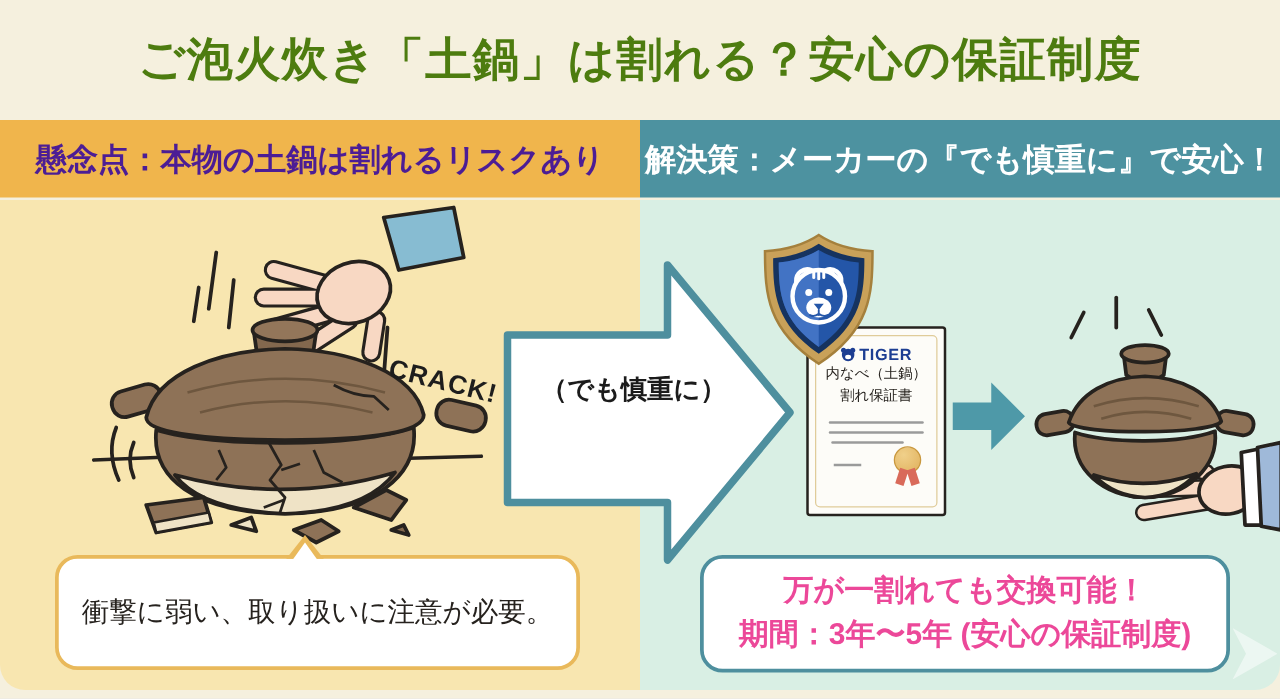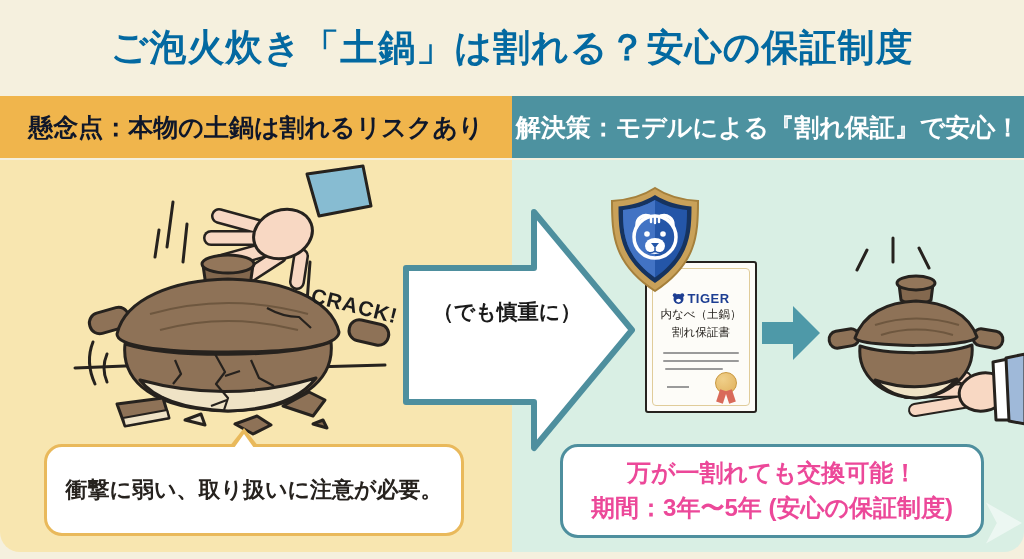--- a/index.html
+++ b/index.html
@@ -6,28 +6,28 @@
   html,body { background:#e8e8e8; }
   .canvas {
     position:relative; width:1024px; height:559px; overflow:hidden;
     background:#F5F0DE;
     font-family:"Liberation Sans","DejaVu Sans",sans-serif;
     color:#26221E;
   }
   .title {
     position:absolute; left:0; top:0; width:1024px; height:96px;
     display:flex; align-items:center; justify-content:center;
-    font-size:37px; font-weight:800; letter-spacing:1px; color:#0369a1;
+    font-size:37px; font-weight:800; letter-spacing:1px; color:#4d7c0f;
   }
   .hdr {
     position:absolute; top:96px; width:512px; height:62px;
     display:flex; align-items:center; justify-content:center;
     font-size:25px; font-weight:800;
   }
-  .hdr-left  { left:0;  background:#F0B54C; color:#0f172a; }
+  .hdr-left  { left:0;  background:#F0B54C; color:#4c1d95; }
   .hdr-right { left:512px; background:#4D92A0; color:#FFFFFF; }
   .panel { position:absolute; top:160px; width:512px; height:392px; }
   .panel-left  { left:0;  background:#F8E6B0; border-radius:0 0 0 20px; }
   .panel-right { left:512px; background:#D9EFE4; border-radius:0 0 20px 0; }
 
   .illu { position:absolute; }
 
   .crack-label {
     position:absolute; left:310px; top:294px;
     font-size:21px; font-weight:800; letter-spacing:1px; color:#1D1D1D;
@@ -41,21 +41,21 @@
     text-align:center; color:#1B1B1B; line-height:1.18;
   }
   .center-arrow-text .l1, .center-arrow-text .l2 { font-size:30px; font-weight:800; }
   .center-arrow-text .l3 { font-size:21px; font-weight:800; margin-top:16px; }
 
   
   .bubble-left {
     position:absolute; left:44px; top:444px; width:420px; height:92px;
     background:#FFFFFF; border:3px solid #E9B95B; border-radius:18px;
     display:flex; align-items:center; justify-content:center;
-    font-size:22px; font-weight:700; color:#26221E;
+    font-size:22px; font-weight:400; color:#26221E;
   }
   .bubble-left::before {
     content:""; position:absolute; top:-19px; left:182px;
     border-left:15px solid transparent; border-right:15px solid transparent;
     border-bottom:19px solid #E9B95B;
   }
   .bubble-left::after {
     content:""; position:absolute; top:-13px; left:187px;
     border-left:10px solid transparent; border-right:10px solid transparent;
     border-bottom:14px solid #FFFFFF;
@@ -71,21 +71,21 @@
 
   
   .certificate {
     position:absolute; left:645px; top:261px; width:112px; height:152px;
     background:#FDFCF8; border:2.5px solid #26221E; border-radius:3px;
   }
   .cert-inner {
     position:absolute; inset:5px; border:1.5px solid #E0CC9A; border-radius:4px;
     display:flex; flex-direction:column; align-items:center;
   }
-  .cert-brand { margin-top:22px; display:flex; align-items:center; gap:2px;text-align:right; }
+  .cert-brand { margin-top:7px; display:flex; align-items:center; gap:2px;text-align:right; }
   .cert-brand-text { font-size:13px; font-weight:800; color:#1D3E92; letter-spacing:.5px; }
   .cert-line { font-size:11.5px; font-weight:400; color:#26221E; line-height:1.55; }
   .cert-rule { height:2px; background:#9A9A9A; border-radius:1px; margin-top:6px; }
   .cert-rule.r1 { width:76px; margin-top:10px; }
   .cert-rule.r2 { width:76px; }
   .cert-rule.r3 { width:58px; align-self:flex-start; margin-left:12px; }
   .cert-bottom { position:relative; width:100%; height:34px; }
   .cert-shortline { position:absolute; left:14px; top:16px; width:22px; height:2px; background:#9A9A9A; }
   .seal {
     position:absolute; right:12px; top:2px; width:22px; height:22px; border-radius:50%;
@@ -105,21 +105,21 @@
   }
 </style>
 </head>
 <body>
 
 <div class="canvas">
 
   <div class="title">ご泡火炊き「土鍋」は割れる？安心の保証制度</div>
 
   <div class="hdr hdr-left">懸念点：本物の土鍋は割れるリスクあり</div>
-  <div class="hdr hdr-right">解決策：モデルによる『割れ保証』で安心！</div>
+  <div class="hdr hdr-right">解決策：メーカーの『でも慎重に』で安心！</div>
 
   <div class="panel panel-left"></div>
   <div class="panel panel-right"></div>
 
   <svg class="illu" style="left:55px; top:162px;" width="370" height="280" viewBox="0 0 370 280">
     <g stroke="#26221E" stroke-width="3" stroke-linecap="round" fill="none">
       <line x1="118" y1="40" x2="112" y2="85"></line>
       <line x1="132" y1="62" x2="128" y2="100"></line>
       <line x1="104" y1="68" x2="100" y2="95"></line>
       <line x1="255" y1="100" x2="252" y2="140"></line>

